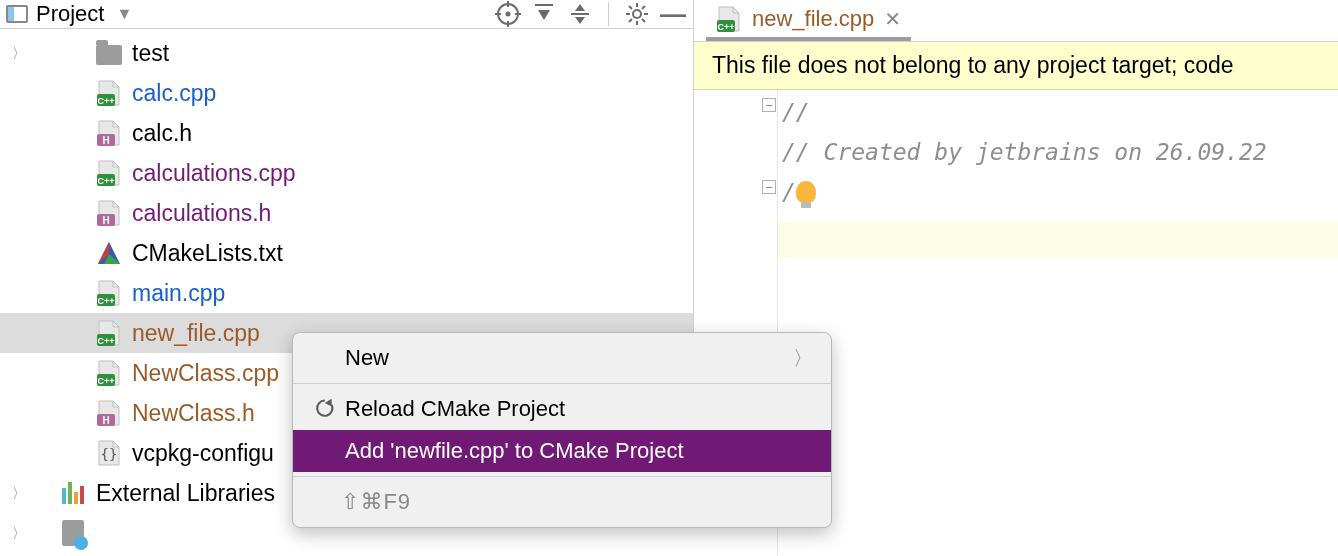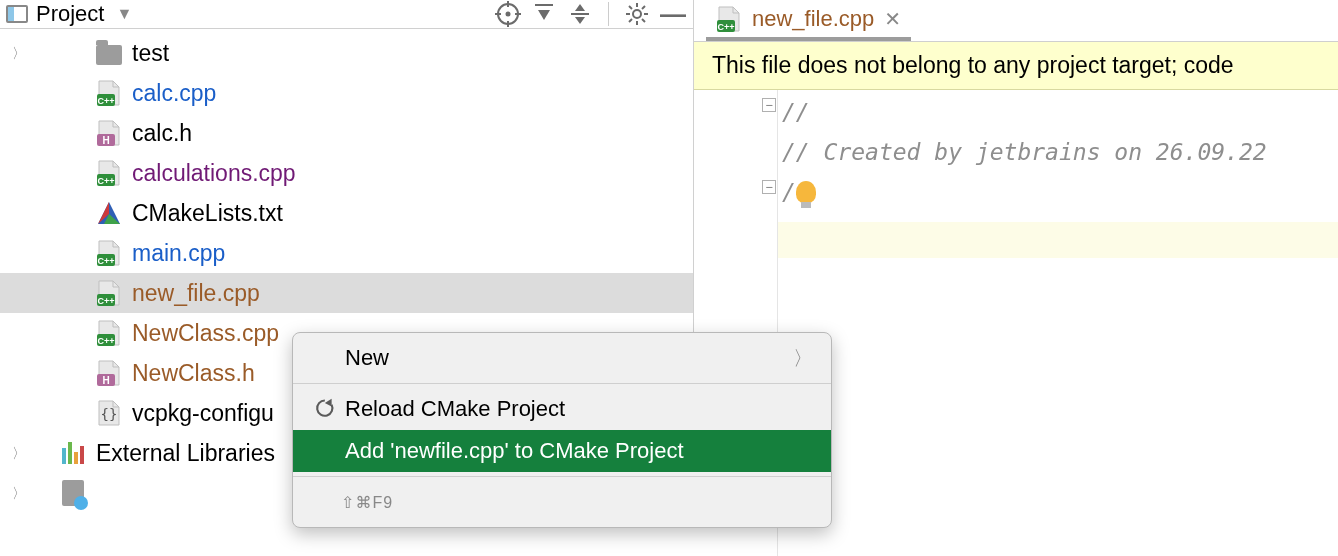--- a/index.html
+++ b/index.html
@@ -192,23 +192,23 @@
     z-index: 100;
   }
   .ctx-item {
     display:flex; align-items:center;
     height: 42px;
     padding: 0 18px 0 14px;
   }
   .ctx-item .mi-icon { width: 34px; display:flex;align-items:center;justify-content:center; color:#5a5a5a;}
   .ctx-item .mi-label { flex:1; padding-left: 4px; }
   .ctx-item .mi-arrow { color:#888; font-size: 20px; }
-  .ctx-item .mi-short { color:#888; letter-spacing: 1px; font-size: 16px;}
+  .ctx-item .mi-short { color:#888; letter-spacing: 1px; font-size: 22px;}
   .ctx-sep { height:1px; background:#cfcfcf; margin: 4px 0; }
-  .ctx-item.sel { background:#15803d; color:#fff;justify-content:flex-end; }
+  .ctx-item.sel { background:#701a75; color:#fff;justify-content:flex-end; }
   .ctx-item.sel .mi-icon { color:#fff; }
 
   
   svg.ft { width:26px; height:26px; }
 </style>
 </head>
 <body>
 
 <svg width="0" height="0" style="position:absolute">
   <defs>
@@ -336,20 +336,30 @@
             <use href="#ft-cpp"></use>
           </svg>
         </span>
         <span class="c-green">calculations.cpp</span>
       </div>
       <div class="tree-row">
         <span class="tw"></span>
         <span class="indent lvl2"></span>
         <span class="file-icon">
           <svg class="ft" viewBox="0 0 26 26">
+            <use href="#ft-h"></use>
+          </svg>
+        </span>
+        <span class="c-green">calculations.h</span>
+      </div>
+      <div class="tree-row">
+        <span class="tw"></span>
+        <span class="indent lvl2"></span>
+        <span class="file-icon">
+          <svg class="ft" viewBox="0 0 26 26">
             <use href="#ft-cmake"></use>
           </svg>
         </span>
         <span class="c-black">CMakeLists.txt</span>
       </div>
       <div class="tree-row">
         <span class="tw"></span>
         <span class="indent lvl2"></span>
         <span class="file-icon">
           <svg class="ft" viewBox="0 0 26 26">

